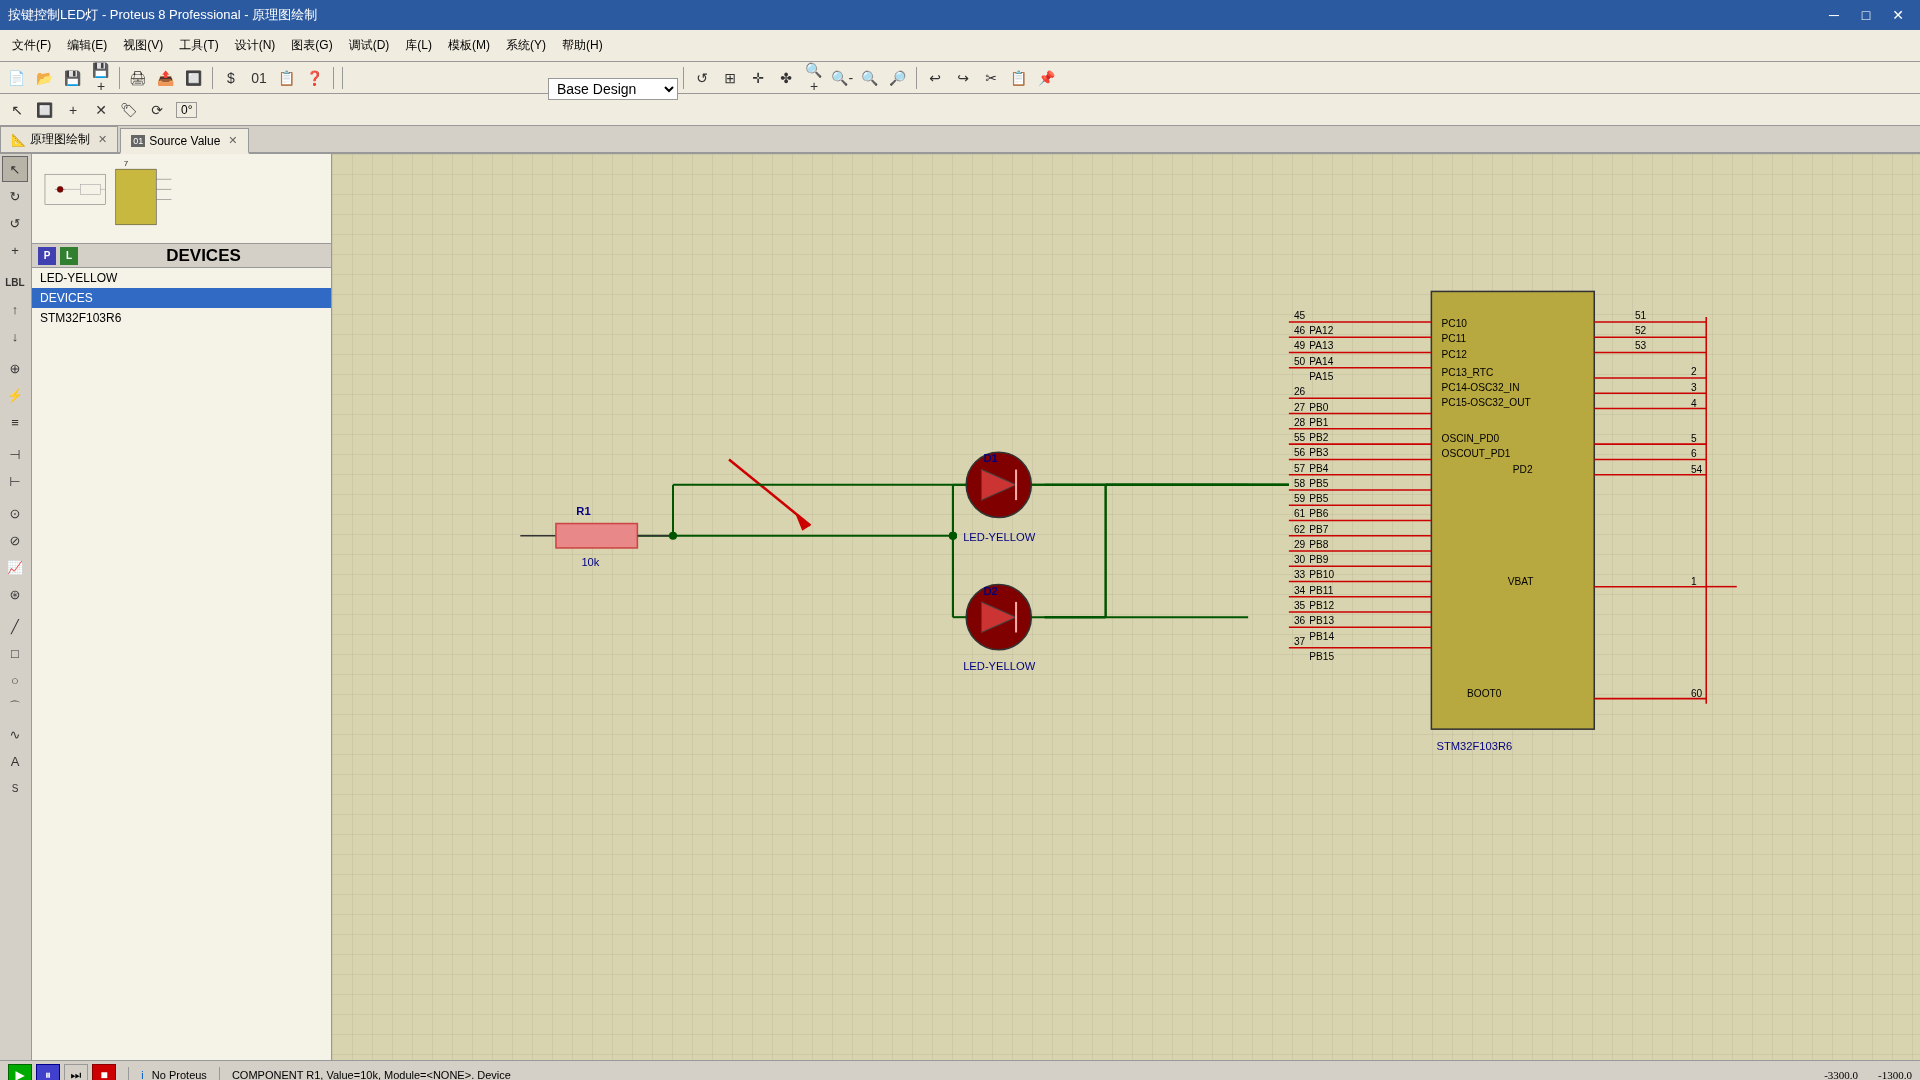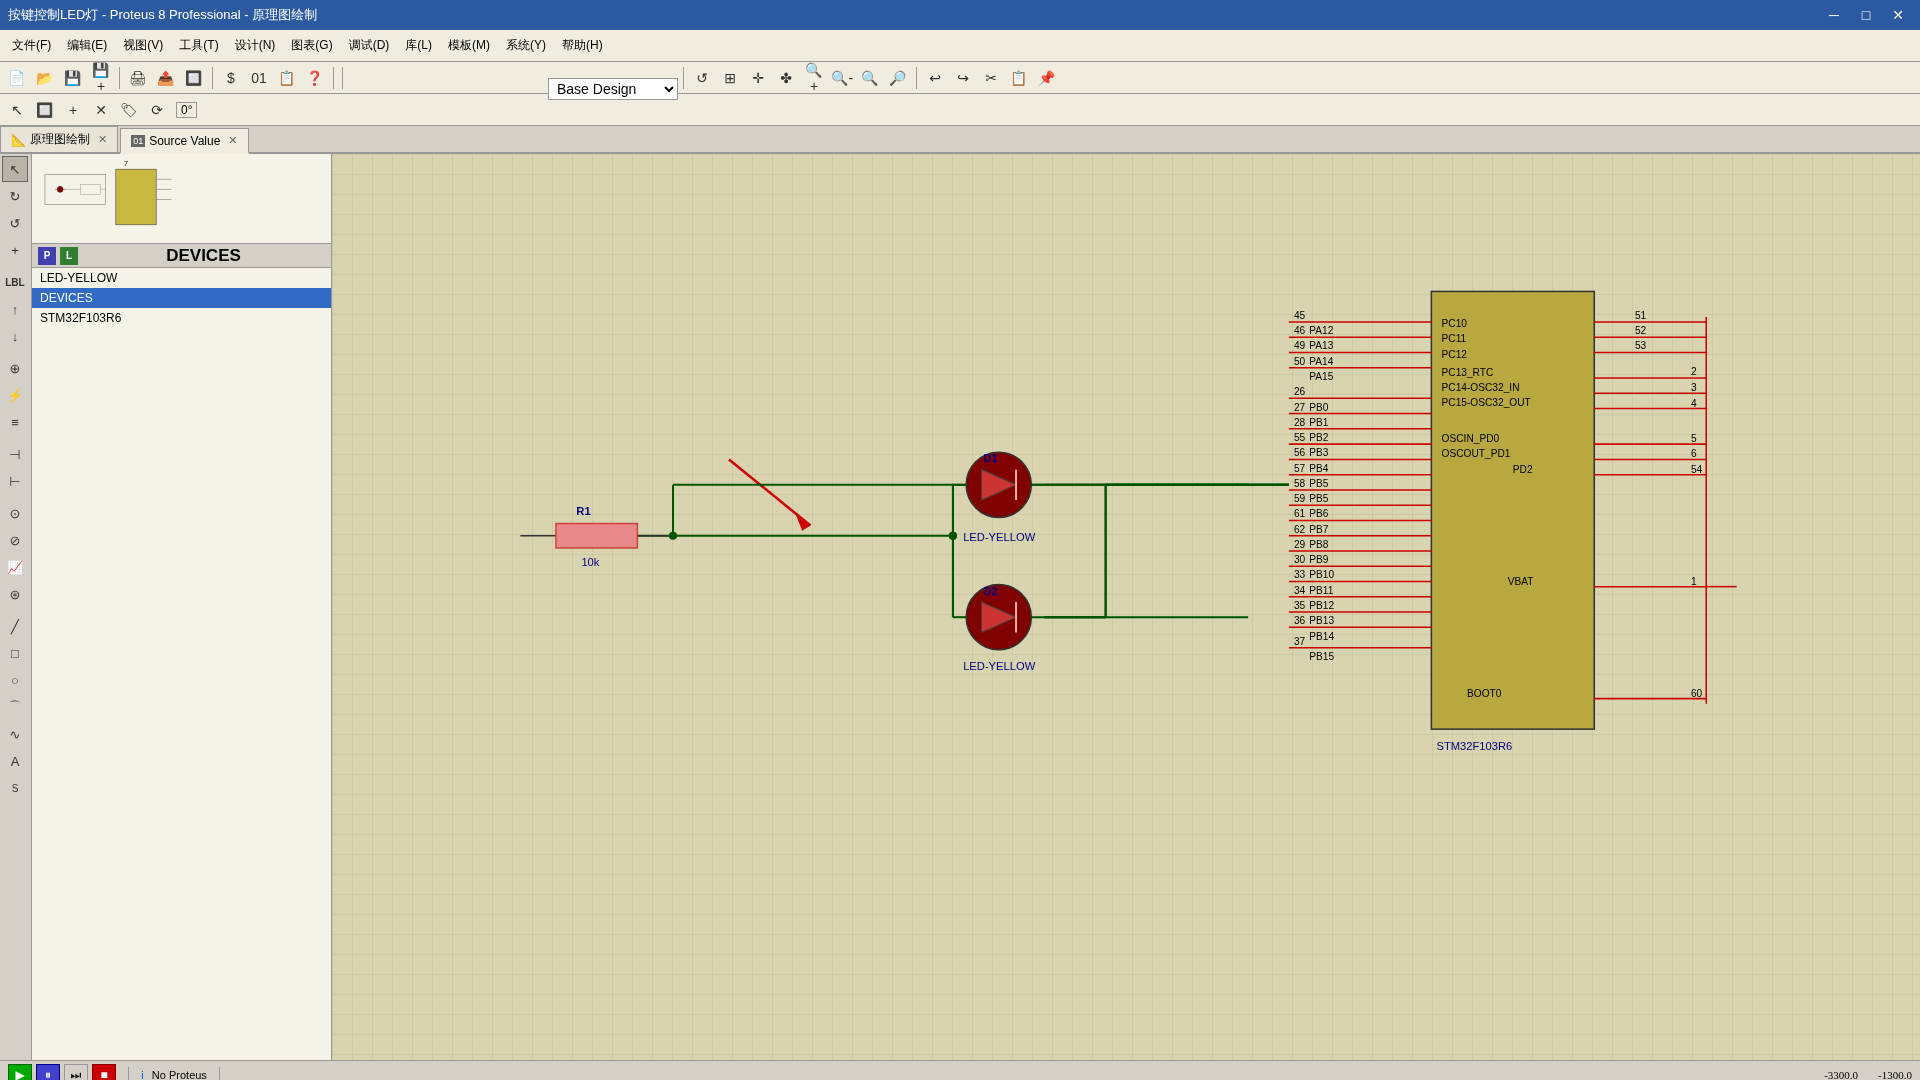--- a/index.html
+++ b/index.html
@@ -653,17 +653,18 @@
   <div class="status-section">
     <button class="play-btn">▶</button>
     <button class="pause-btn" style="background:#4040cc;">⏸</button>
     <button class="step-btn">⏭</button>
     <button class="stop-btn">■</button>
   </div>
   <div class="status-separator"></div>
   <span style="color:#0060cc;">ℹ</span>
   <span>No Proteus</span>
   <div class="status-separator"></div>
+  <span id="status-message">COMPONENT R1, Value=10k, Module=&lt;NONE&gt;. Device</span>
   <div id="coords-right">
     <span>-3300.0</span>
     <span>-1300.0</span>
   </div>
 </div>
 
 </body></html>

